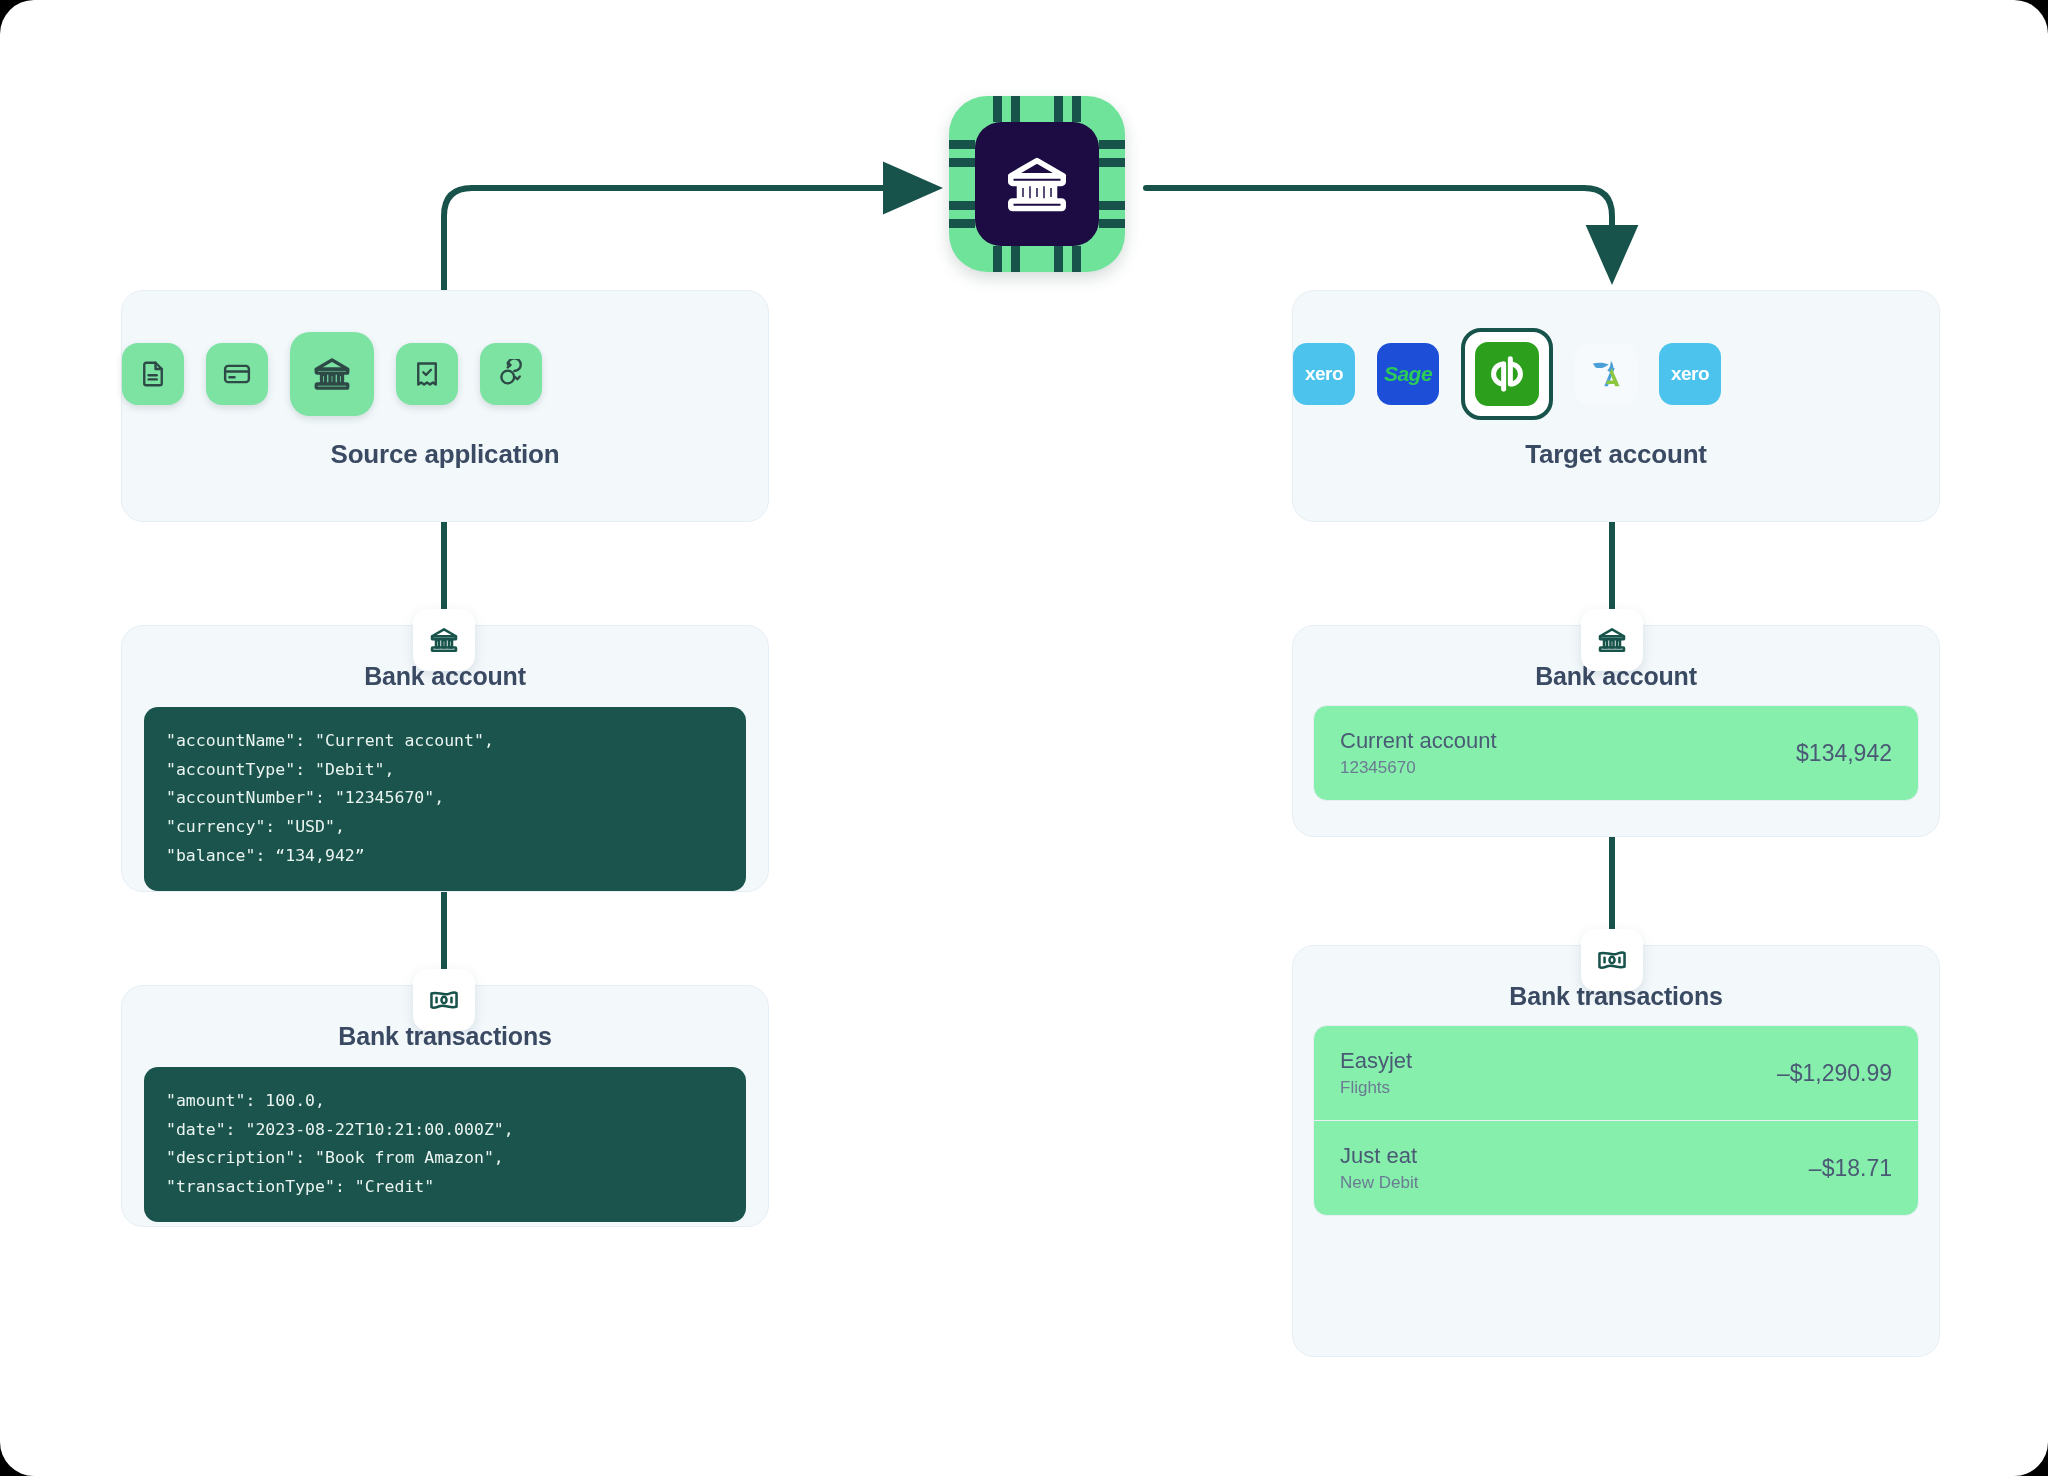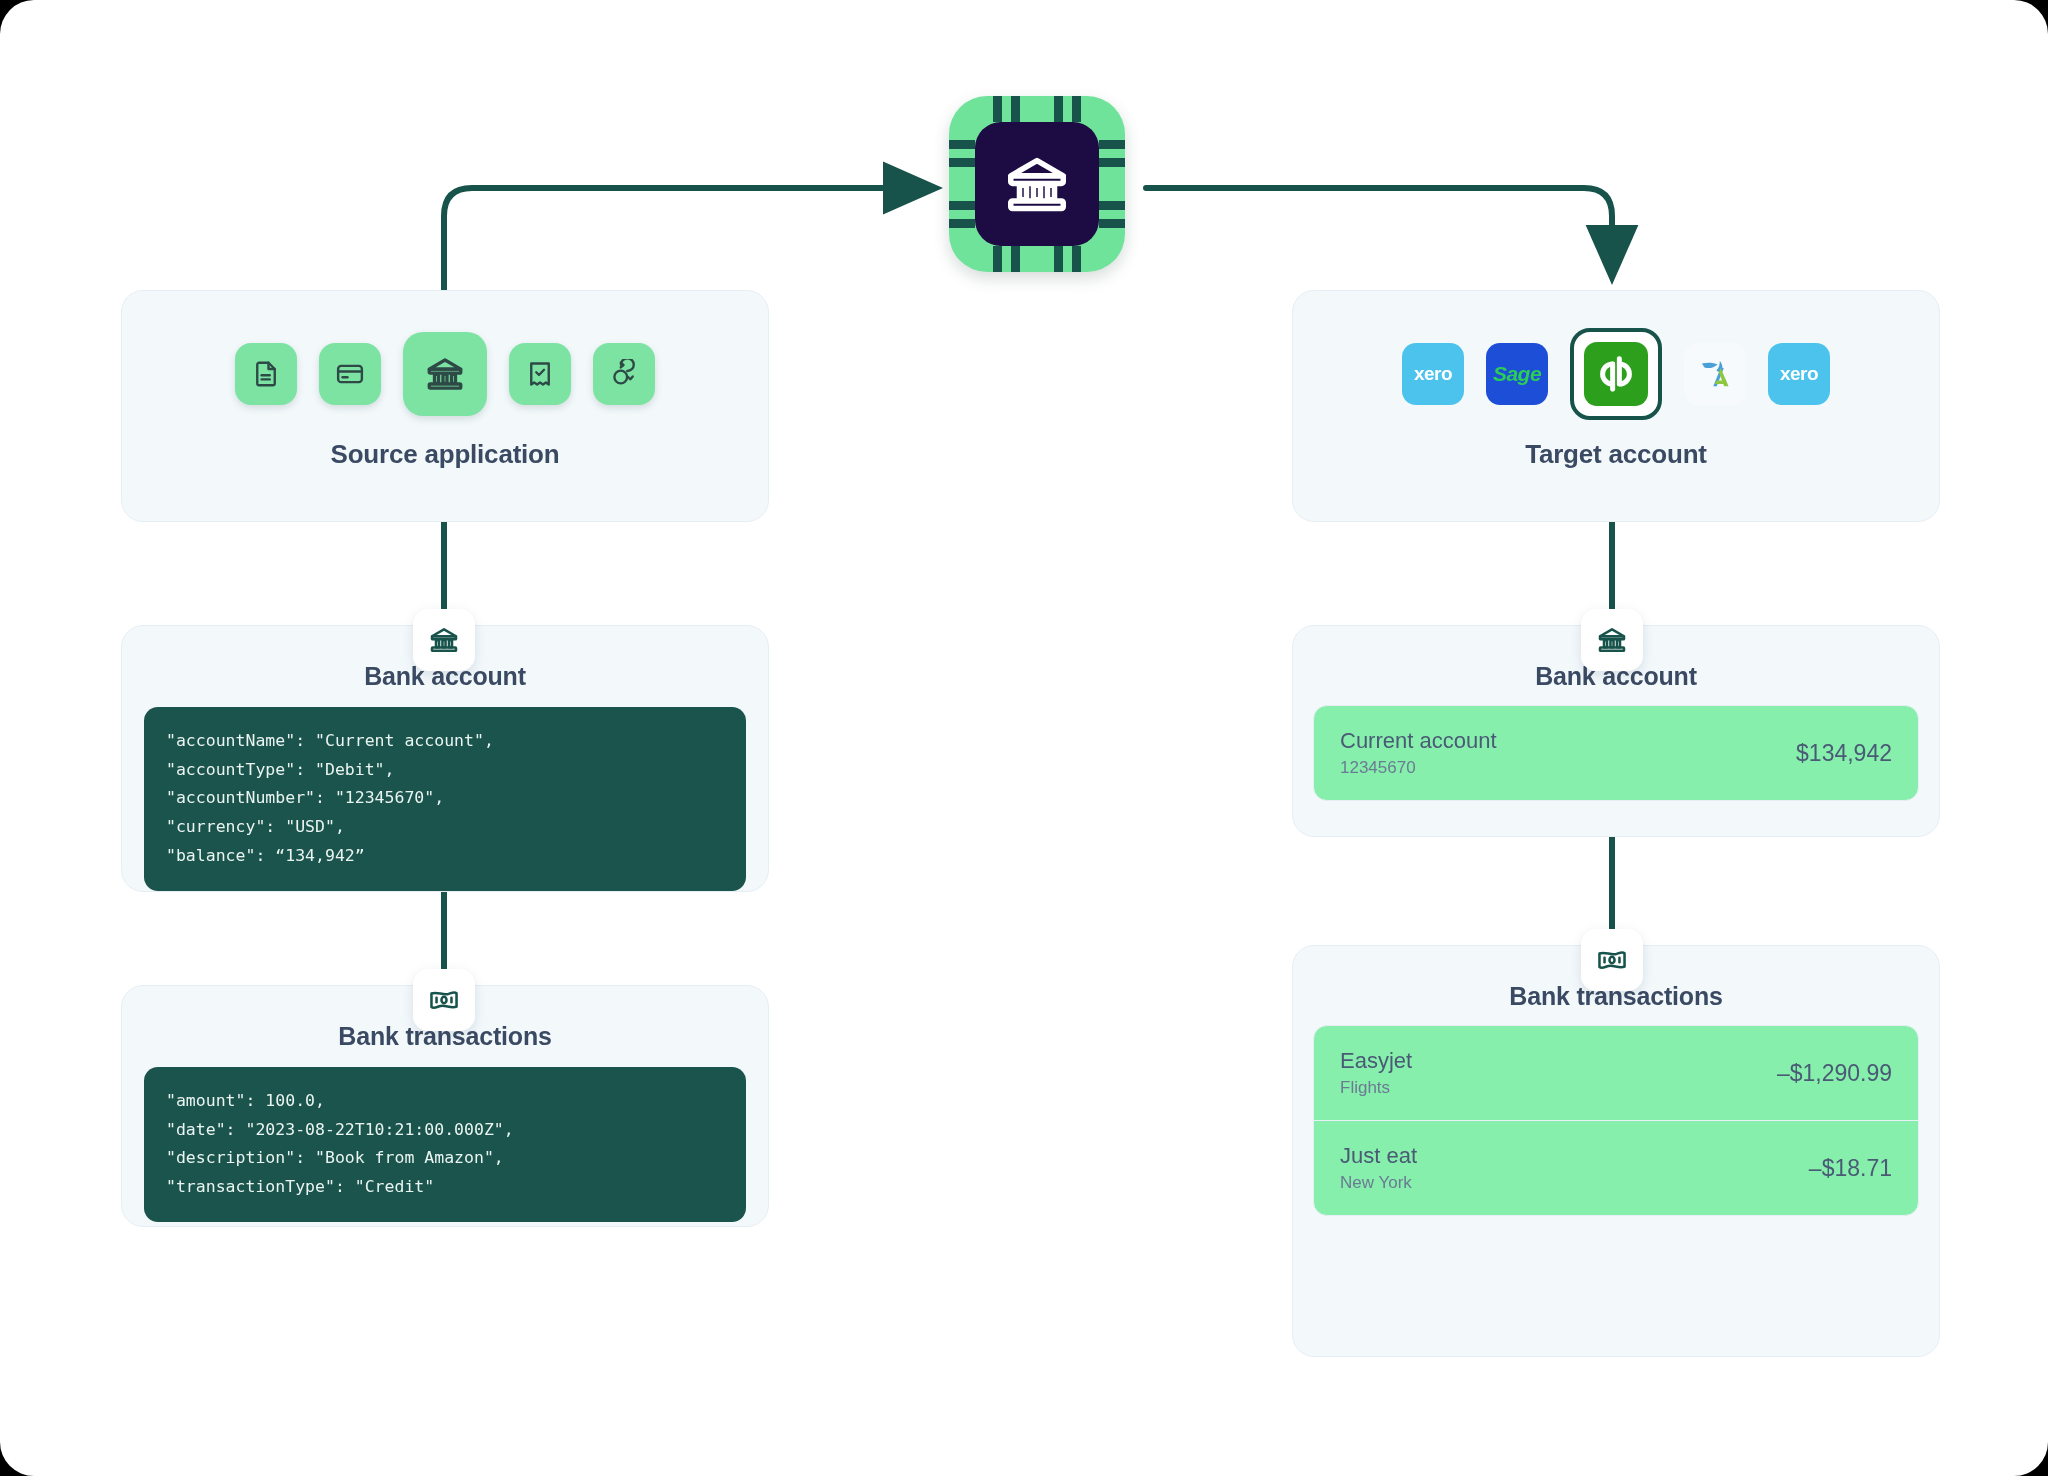--- a/index.html
+++ b/index.html
@@ -41,21 +41,21 @@
   }
   .panel-title{
     text-align:center;
     font-size:26px;font-weight:700;color:#3b4a63;
     letter-spacing:-.2px;
   }
   #src-panel{left:121px;top:290px;width:646px;height:230px;}
   #tgt-panel{left:1292px;top:290px;width:646px;height:230px;}
   .logo-row{
     position:absolute;left:0;right:0;top:40px;
-    display:flex;align-items:center;justify-content:center;gap:22px;
+    display:flex;align-items:center;gap:22px;
     height:86px;
   }
   #src-panel .panel-title,#tgt-panel .panel-title{position:absolute;left:0;right:0;top:148px;}
 
   
   .tile{
     width:62px;height:62px;border-radius:16px;background:#7de3a3;
     display:flex;align-items:center;justify-content:center;
     box-shadow:0 3px 7px rgba(30,70,60,.15);
   }
@@ -349,20 +349,20 @@
       <div class="row">
         <div class="row-left">
           <span class="row-name">Easyjet</span>
           <span class="row-sub">Flights</span>
         </div>
         <span class="row-amt">–$1,290.99</span>
       </div>
       <div class="row">
         <div class="row-left">
           <span class="row-name">Just eat</span>
-          <span class="row-sub">New York</span>
+          <span class="row-sub">New Debit</span>
         </div>
         <span class="row-amt">–$18.71</span>
       </div>
     </div>
   </div>
 
 </div>
 
 </body></html>

